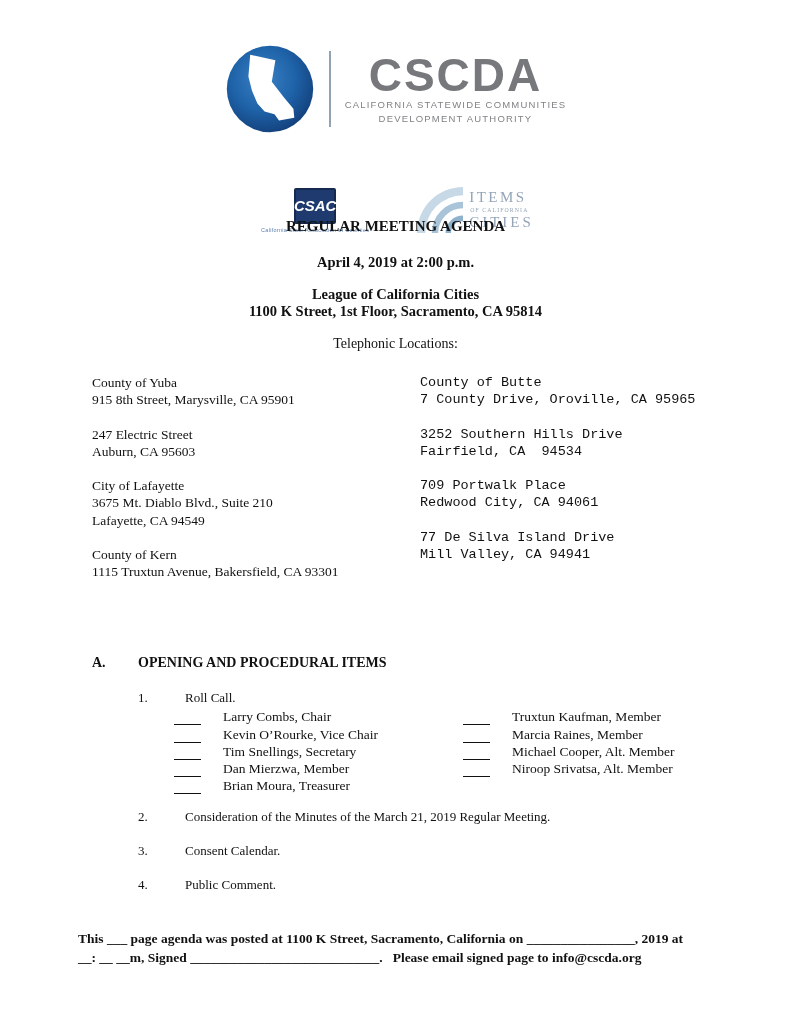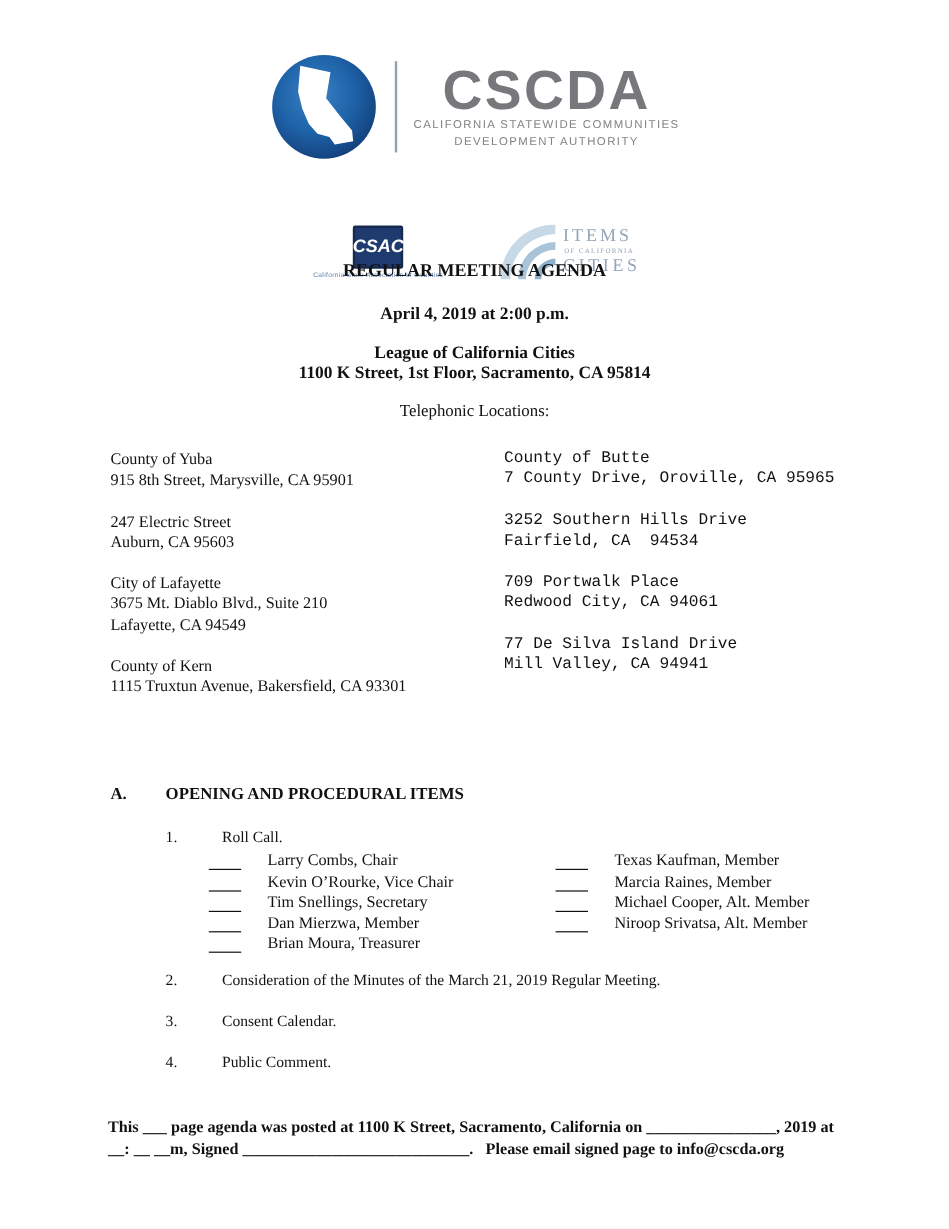--- a/index.html
+++ b/index.html
@@ -86,21 +86,21 @@
   .rc-left  { left:174px; }
   .rc-right { left:463px; }
   .rc-row { height:17.3px; display:flex; align-items:flex-end; }
   .rc-blank {
     display:inline-block; width:27px; height:14px;
     border-bottom:1.5px solid #111; margin-right:22px; flex:0 0 auto;
   }
   .rc-name { display:inline-block; line-height:16px; }
 
   
-  .footer { position:absolute; left:90px; top:929px; width:648px; font-weight:bold; font-size:13.5px; line-height:19px; }
+  .footer { position:absolute; left:78px; top:929px; width:648px; font-weight:bold; font-size:13.5px; line-height:19px; }
 </style>
 </head>
 <body>
 
 <div class="page">
 
   <div class="logo-main">
     <div class="logo-circle">
       <svg viewBox="0 0 100 100" width="90" height="90">
         <defs>
@@ -213,21 +213,21 @@
     </div>
     <div class="rc-row">
       <span class="rc-blank"></span>
       <span class="rc-name">Brian Moura, Treasurer</span>
     </div>
   </div>
 
   <div class="rc-col rc-right">
     <div class="rc-row">
       <span class="rc-blank"></span>
-      <span class="rc-name">Texas Kaufman, Member</span>
+      <span class="rc-name">Truxtun Kaufman, Member</span>
     </div>
     <div class="rc-row">
       <span class="rc-blank"></span>
       <span class="rc-name">Marcia Raines, Member</span>
     </div>
     <div class="rc-row">
       <span class="rc-blank"></span>
       <span class="rc-name">Michael Cooper, Alt. Member</span>
     </div>
     <div class="rc-row">

